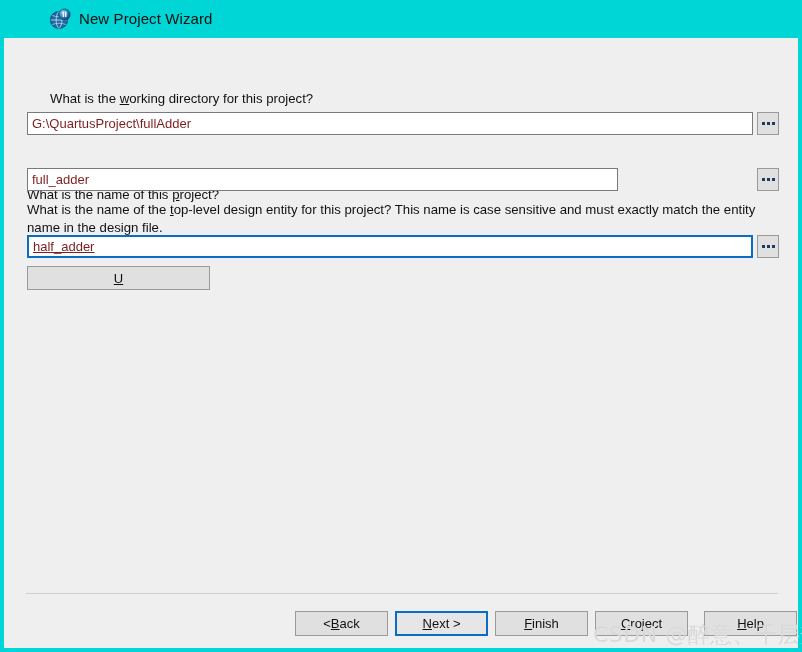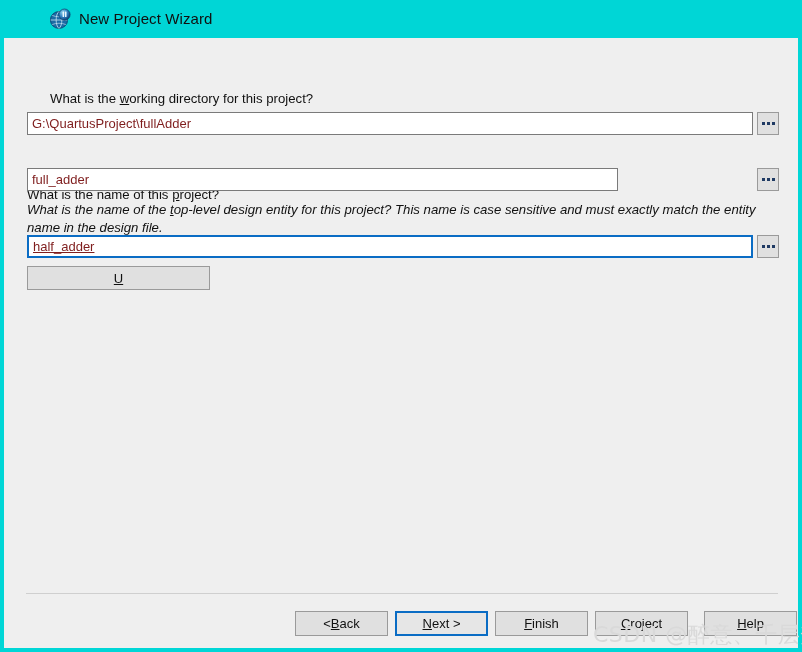--- a/index.html
+++ b/index.html
@@ -86,21 +86,20 @@
     color: #111111;
     line-height: 18px;
   }
   .acc { text-decoration: underline; }
 
   #prompt-dir  { left: 10px; top: 52px; white-space: nowrap; margin-left: 36px; }
   #prompt-name { left: 23px; top: 108px; white-space: nowrap; margin-top: 40px; }
   #prompt-entity {
     left: 23px; top: 163px;
     width: 756px;
-    font-style: italic;
   }
 
   
   .field {
     position: absolute;
     height: 23px;
     background: #ffffff;
     border: 1px solid #7a7a7a;
     box-sizing: border-box;
     font-family: "Liberation Sans", sans-serif;

